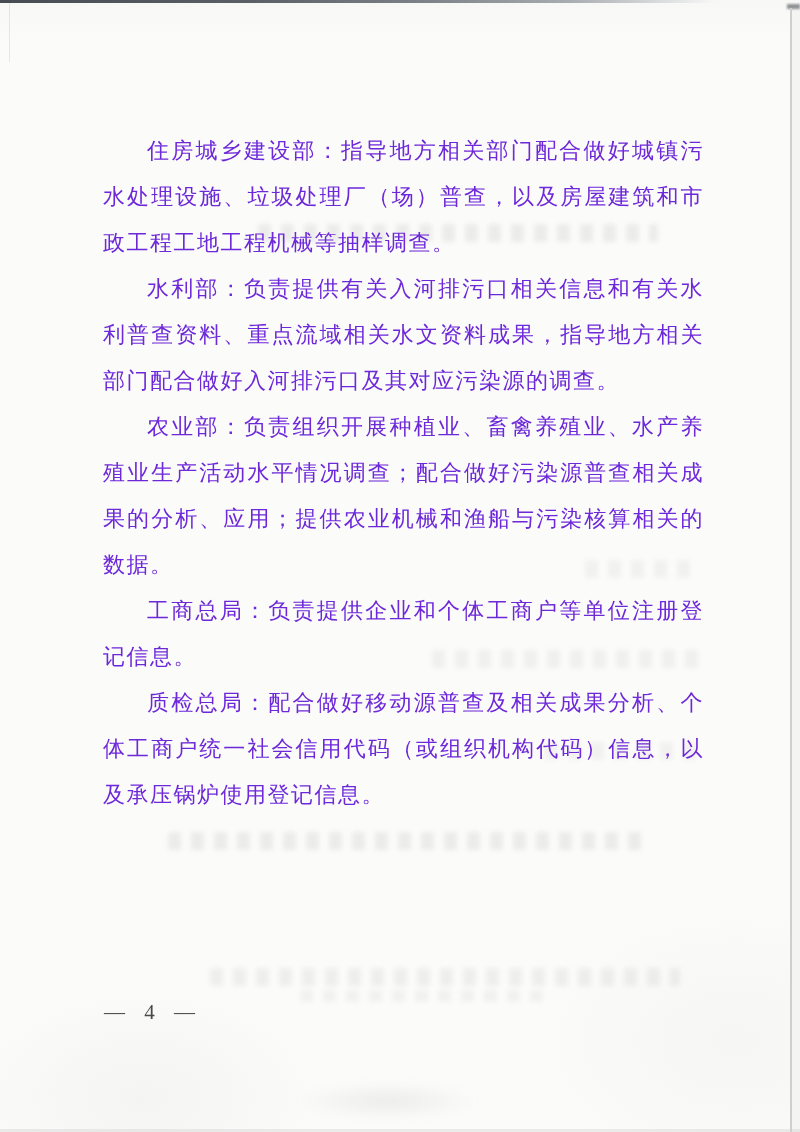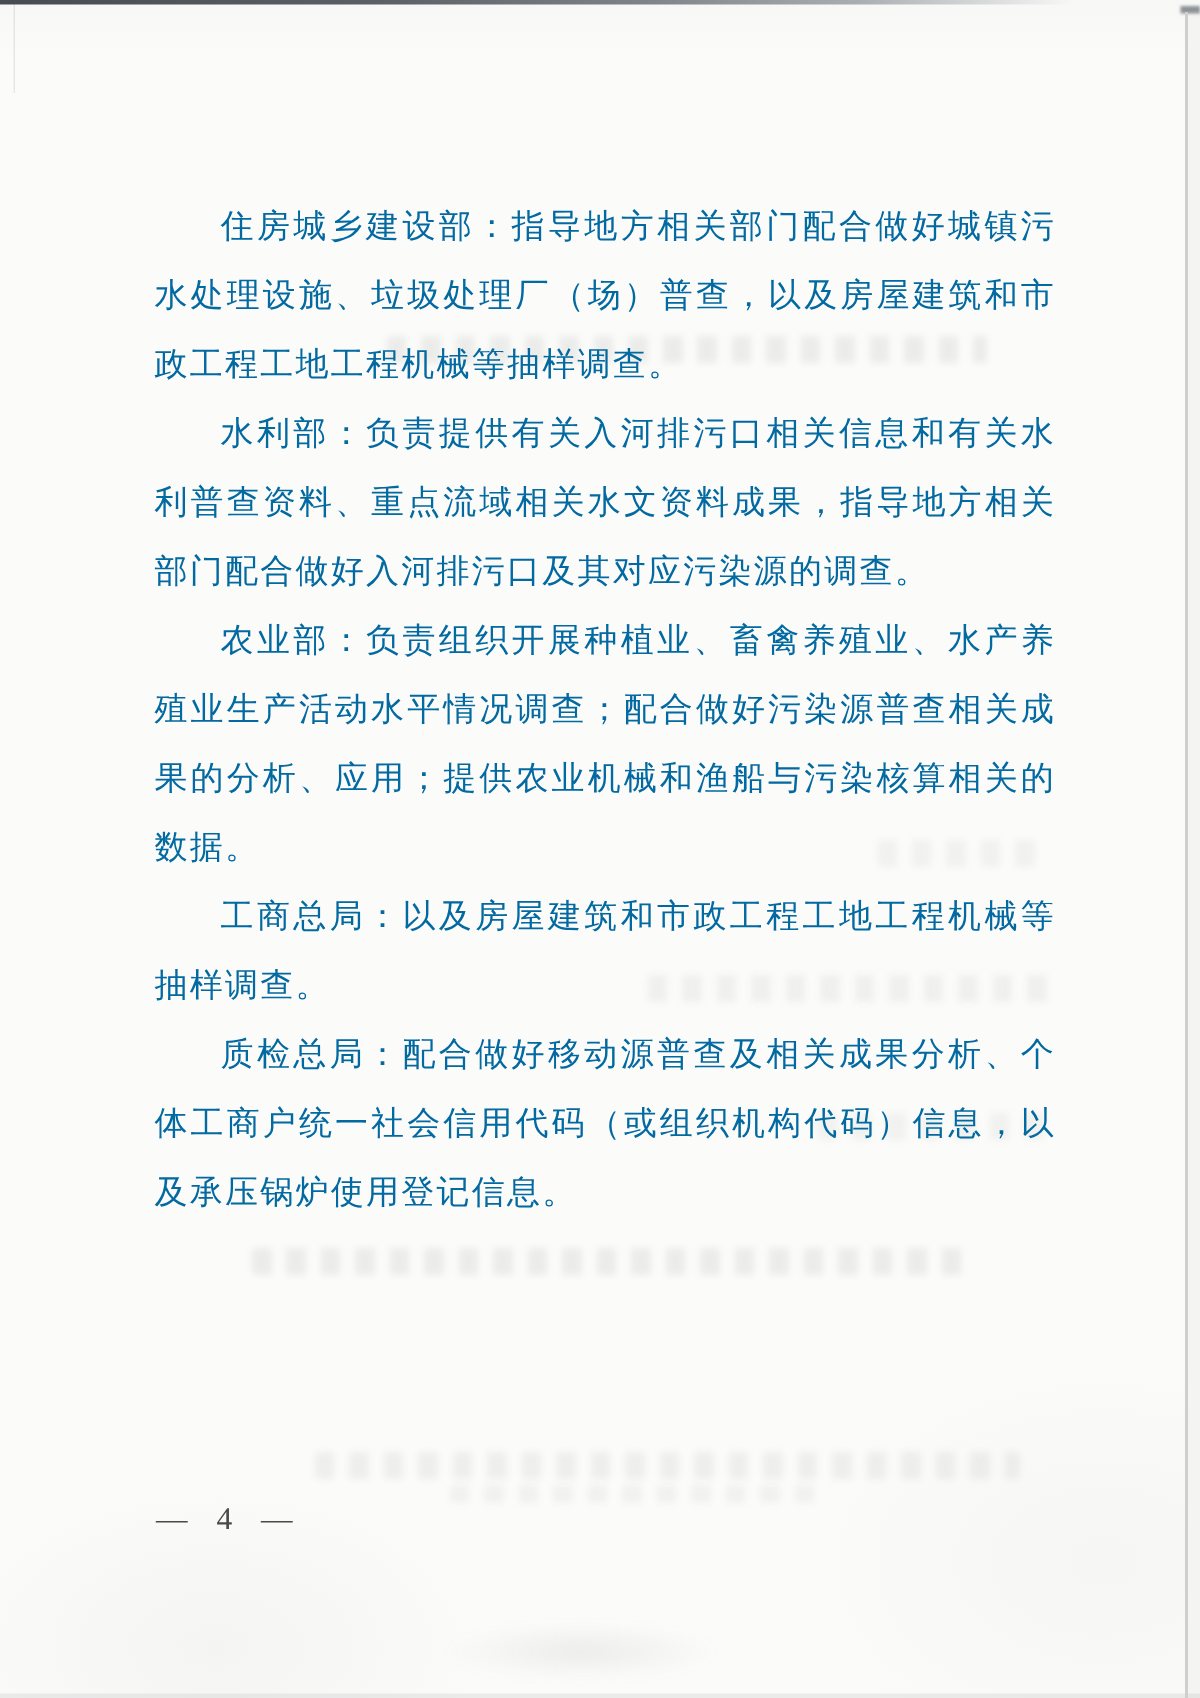--- a/index.html
+++ b/index.html
@@ -72,21 +72,21 @@
     background: rgba(120,120,120,0.12);
     z-index: 2;
   }
 
   
   .content {
     position: absolute;
     left: 103px;
     top: 128px;
     width: 601px;
-    color: #0369a1;
+    color: #6d28d9;
     font-size: 22px;
     line-height: 46px;
     letter-spacing: 1.5px;
     text-align: justify;
     z-index: 5;
   }
   .content p {
     margin: 0;
     text-indent: 2em;
   }
@@ -150,19 +150,19 @@
   <div class="smudge s4"></div>
   <div class="smudge s5"></div>
   <div class="smudge s6"></div>
   <div class="smudge s7"></div>
   <div class="blob"></div>
 
   <div class="content">
     <p>住房城乡建设部：指导地方相关部门配合做好城镇污水处理设施、垃圾处理厂（场）普查，以及房屋建筑和市政工程工地工程机械等抽样调查。</p>
     <p>水利部：负责提供有关入河排污口相关信息和有关水利普查资料、重点流域相关水文资料成果，指导地方相关部门配合做好入河排污口及其对应污染源的调查。</p>
     <p>农业部：负责组织开展种植业、畜禽养殖业、水产养殖业生产活动水平情况调查；配合做好污染源普查相关成果的分析、应用；提供农业机械和渔船与污染核算相关的数据。</p>
-    <p>工商总局：以及房屋建筑和市政工程工地工程机械等抽样调查。</p>
+    <p>工商总局：负责提供企业和个体工商户等单位注册登记信息。</p>
     <p>质检总局：配合做好移动源普查及相关成果分析、个体工商户统一社会信用代码（或组织机构代码）信息，以及承压锅炉使用登记信息。</p>
   </div>
 
   <div class="page-footer">— 4 —</div>
 
 </div>
 
 </body></html>

